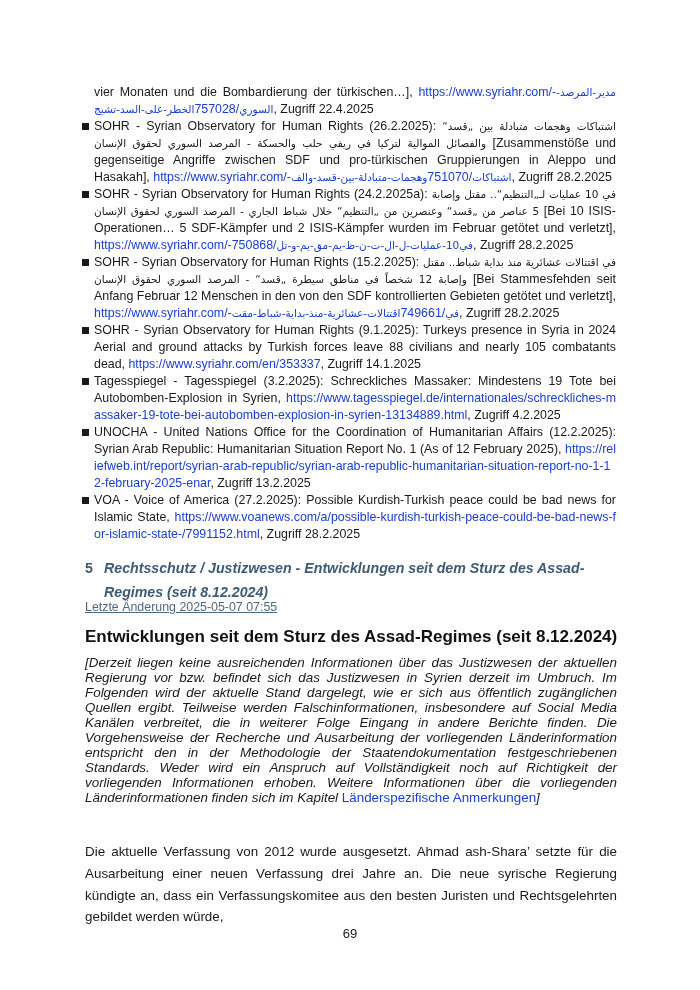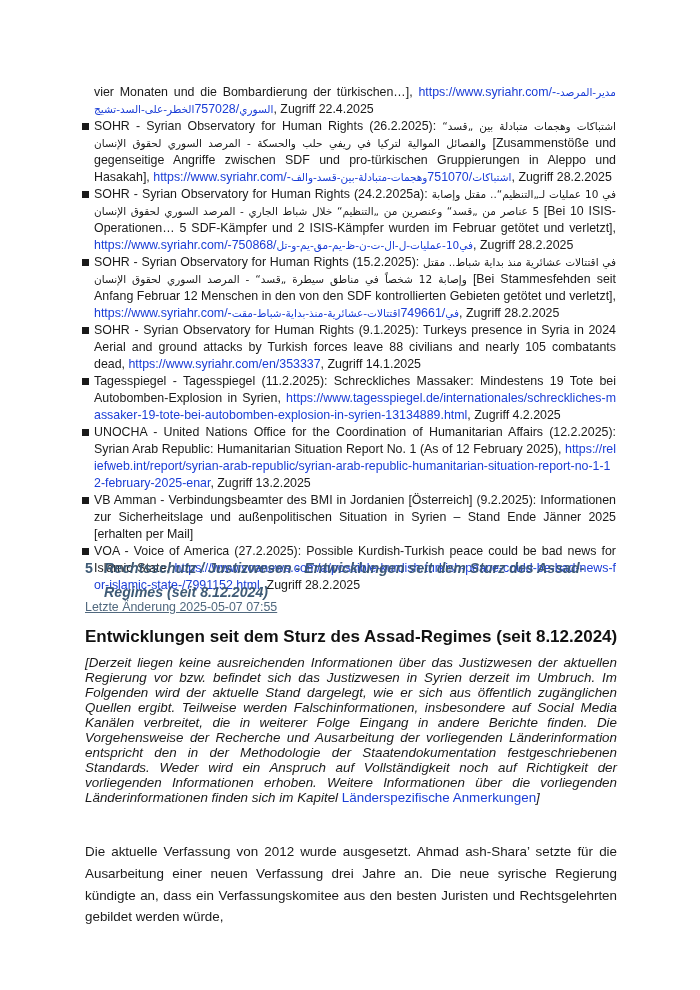--- a/index.html
+++ b/index.html
@@ -57,45 +57,42 @@
       <span>SOHR - Syrian Observatory for Human Rights (15.2.2025): </span><span class="ar">في اقتتالات عشائرية منذ بداية شباط.. مقتل وإصابة 12 شخصاً في مناطق سيطرة „قسد“ - المرصد السوري لحقوق الإنسان</span><span> [Bei Stammesfehden seit Anfang Februar 12 Menschen in den von den SDF kontrollierten Gebieten getötet und verletzt], </span><a class="link"><span>https://www.syriahr.com/-</span><span class="ar">في</span><span>/749661</span><span class="ar">اقتتالات-عشائرية-منذ-بداية-شباط-مقت</span></a><span>, Zugriff 28.2.2025</span>
     </li>
 
     <li>
       <span class="bullet"></span>
       <span>SOHR - Syrian Observatory for Human Rights (9.1.2025): Turkeys presence in Syria in 2024 Aerial and ground attacks by Turkish forces leave 88 civilians and nearly 105 combatants dead, </span><a class="link">https://www.syriahr.com/en/353337</a><span>, Zugriff 14.1.2025</span>
     </li>
 
     <li>
       <span class="bullet"></span>
-      <span>Tagesspiegel - Tagesspiegel (11.2.2025): Schreckliches Massaker: Mindestens 19 Tote bei Autobomben-Explosion in Syrien, </span><a class="link" style="word-break: break-all;">https://www.tagesspiegel.de/internationales/schreckliches-massaker-19-tote-bei-autobomben-explosion-in-syrien-13134889.html</a><span>, Zugriff 4.2.2025</span>
+      <span>Tagesspiegel - Tagesspiegel (3.2.2025): Schreckliches Massaker: Mindestens 19 Tote bei Autobomben-Explosion in Syrien, </span><a class="link" style="word-break: break-all;">https://www.tagesspiegel.de/internationales/schreckliches-massaker-19-tote-bei-autobomben-explosion-in-syrien-13134889.html</a><span>, Zugriff 4.2.2025</span>
     </li>
 
     <li>
       <span class="bullet"></span>
       <span>UNOCHA - United Nations Office for the Coordination of Humanitarian Affairs (12.2.2025): Syrian Arab Republic: Humanitarian Situation Report No. 1 (As of 12 February 2025), </span><a class="link" style="word-break: break-all;">https://reliefweb.int/report/syrian-arab-republic/syrian-arab-republic-humanitarian-situation-report-no-1-12-february-2025-enar</a><span>, Zugriff 13.2.2025</span>
     </li>
 
-    <li>
-      <span class="bullet"></span>
-      <span>VB Amman - Verbindungsbeamter des BMI in Jordanien [Österreich] (9.2.2025): Informationen zur Sicherheitslage und außenpolitischen Situation in Syrien – Stand Ende Jänner 2025 [erhalten per Mail]</span>
-    </li>
 
     <li>
       <span class="bullet"></span>
       <span>VOA - Voice of America (27.2.2025): Possible Kurdish-Turkish peace could be bad news for Islamic State, </span><a class="link" style="word-break: break-all;">https://www.voanews.com/a/possible-kurdish-turkish-peace-could-be-bad-news-for-islamic-state-/7991152.html</a><span>, Zugriff 28.2.2025</span>
     </li>
   </ul>
 
   <div class="sec-head">
     <span class="sec-num">5</span>
     <span class="sec-title">Rechtsschutz / Justizwesen - Entwicklungen seit dem Sturz des Assad-Regimes (seit 8.12.2024)</span>
   </div>
 
   <div class="sec-date">Letzte Änderung 2025-05-07 07:55</div>
 
   <div class="sub-head">Entwicklungen seit dem Sturz des Assad-Regimes (seit 8.12.2024)</div>
 
   <p class="note"><span>[Derzeit liegen keine ausreichenden Informationen über das Justizwesen der aktuellen Regierung vor bzw. befindet sich das Justizwesen in Syrien derzeit im Umbruch. Im Folgenden wird der aktuelle Stand dargelegt, wie er sich aus öffentlich zugänglichen Quellen ergibt. Teilweise werden Falschinformationen, insbesondere auf Social Media Kanälen verbreitet, die in weiterer Folge Eingang in andere Berichte finden. Die Vorgehensweise der Recherche und Ausarbeitung der vorliegenden Länderinformation entspricht den in der Methodologie der Staatendokumentation festgeschriebenen Standards. Weder wird ein Anspruch auf Vollständigkeit noch auf Richtigkeit der vorliegenden Informationen erhoben. Weitere Informationen über die vorliegenden Länderinformationen finden sich im Kapitel </span><a class="link">Länderspezifische Anmerkungen</a><span>]</span></p>
 
   <p class="para">Die aktuelle Verfassung von 2012 wurde ausgesetzt. Ahmad ash-Shara’ setzte für die Ausarbeitung einer neuen Verfassung drei Jahre an. Die neue syrische Regierung kündigte an, dass ein Verfassungskomitee aus den besten Juristen und Rechtsgelehrten gebildet werden würde,</p>
 
+  <div class="page-num">69</div>
 </div>
 
 </body></html>

